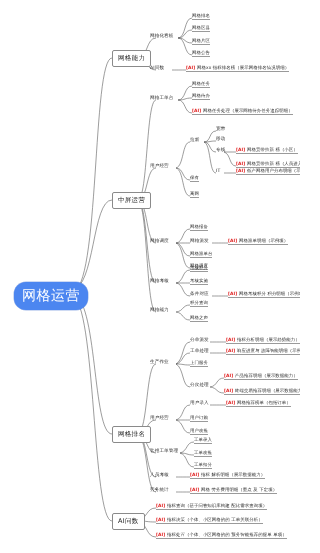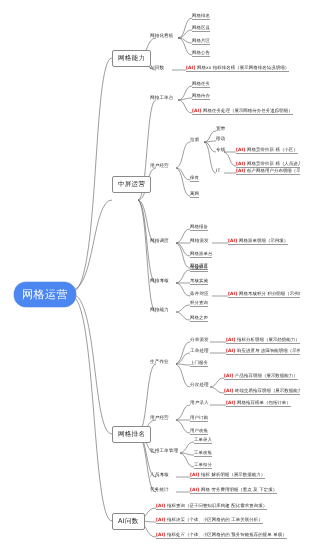--- a/index.html
+++ b/index.html
@@ -11,21 +11,21 @@
   }
   #map{position:relative;width:300px;height:553px;}
   svg.links{position:absolute;left:0;top:0;width:300px;height:553px;pointer-events:none;}
 
   
   .root{
     position:absolute;
     background:#4C86F0;
     color:#ffffff;
     border-radius:12px;
-    font-size:11px;
+    font-size:14px;
     letter-spacing:.5px;
     padding:5px 8px;
     white-space:nowrap;
     box-shadow:0 0 0 .5px rgba(60,110,210,.5);
   }
   
   .n1{
     position:absolute;
     background:#ffffff;
     border:.7px solid #8a8a8a;
@@ -153,21 +153,21 @@
 
       <path d="M138,521 C148,518 146,508 156,508"></path>
       <path d="M138,521 C148,521 146,522 156,522"></path>
       <path d="M138,521 C148,524 146,537 156,537"></path>
     </g>
   </svg>
 
   <div class="root" style="left:14px;top:282px;">网格运营</div>
 
   <div class="n1" style="left:112px;top:50px;">网格能力</div>
-  <div class="n1" style="left:112px;top:176px;text-align:center;">中屏运营</div>
+  <div class="n1" style="left:112px;top:192px;text-align:center;">中屏运营</div>
   <div class="n1" style="left:112px;top:426px;">网格排名</div>
   <div class="n1" style="left:112px;top:513px;">AI问数</div>
 
   <div class="n2 nobar" style="left:150px;top:33px;">网格化看板</div>
   <div class="n2 nobar" style="left:150px;top:65px;">AI问数</div>
 
   <div class="leaf" style="left:192px;top:13px;">网格排名</div>
   <div class="leaf" style="left:192px;top:25px;">网格区县</div>
   <div class="leaf" style="left:192px;top:38px;">网格片区</div>
   <div class="leaf" style="left:192px;top:50px;">网格公告</div>

